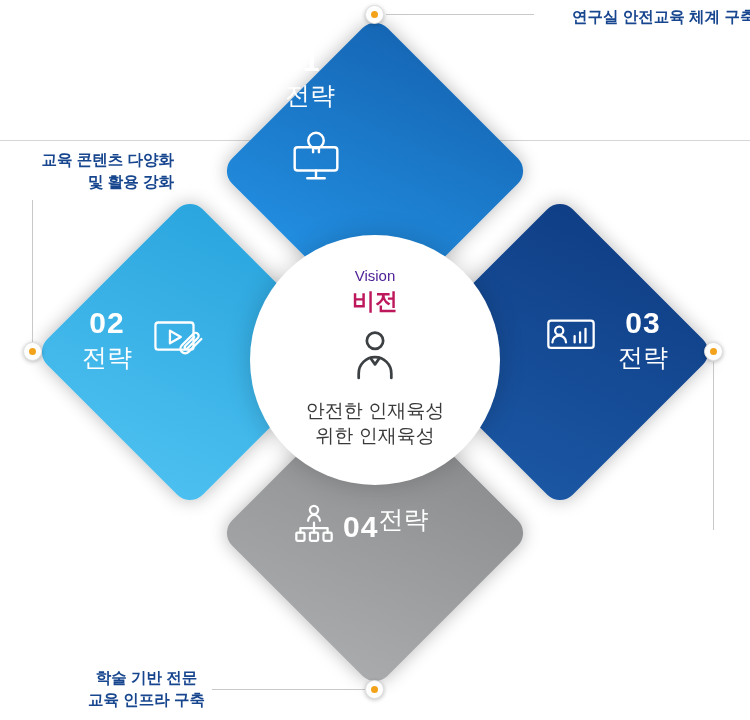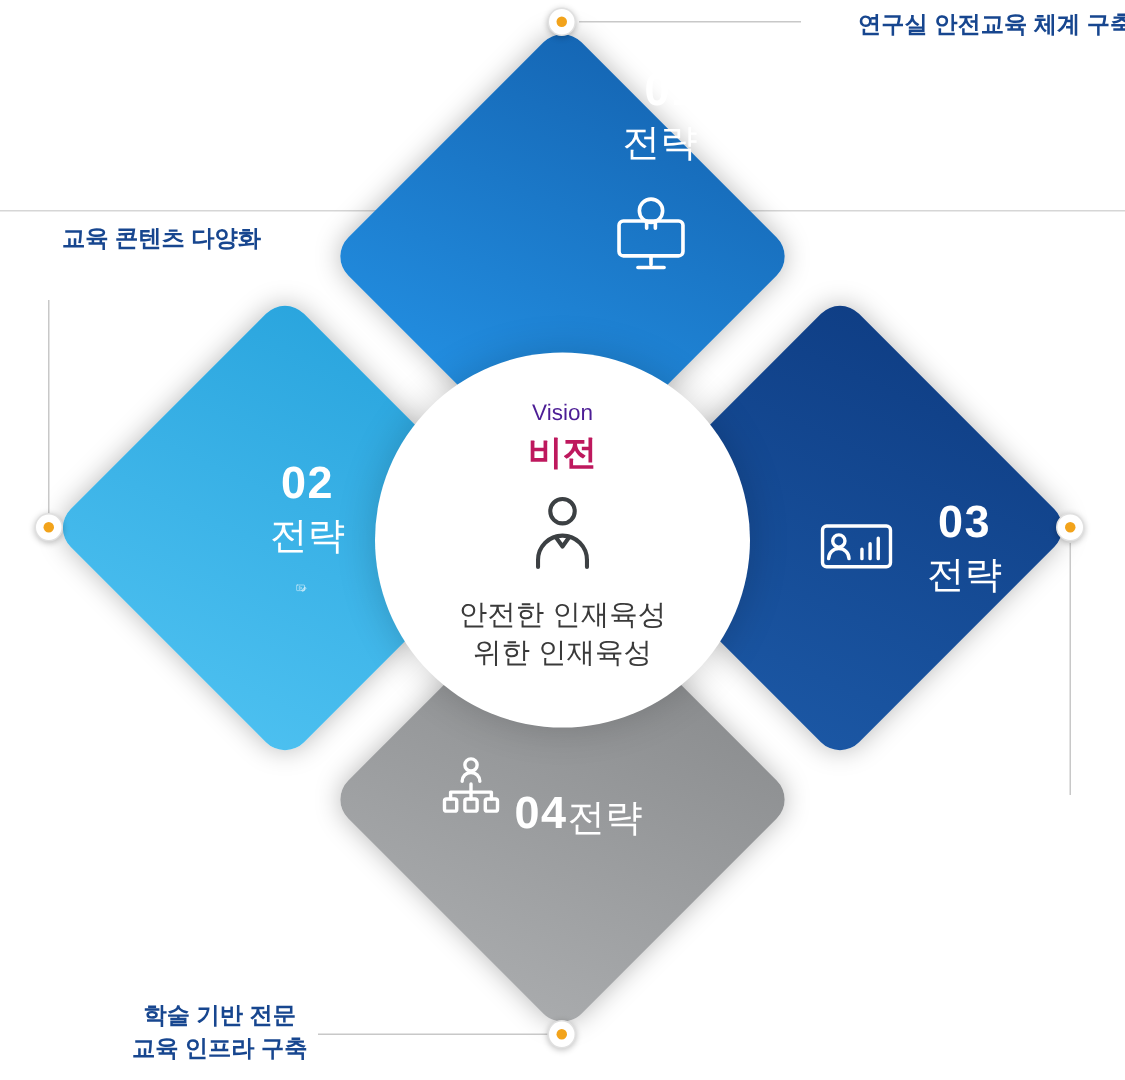--- a/index.html
+++ b/index.html
@@ -12,27 +12,27 @@
   
   .diamond {
     position:absolute; width:220px; height:220px; transform:rotate(45deg);
     border-radius:18px; box-shadow:0 0 18px rgba(0,0,0,0.28); z-index:1;
   }
   .d1 { left:265px; top:61px;  background:linear-gradient(160deg,#1566b4 0%,#2493e6 100%); }
   .d2 { left:80px;  top:242px; background:linear-gradient(160deg,#2aa5de 0%,#4cc0f0 100%); }
   .d3 { left:450px; top:242px; background:linear-gradient(160deg,#0f3e85 0%,#1b57a4 100%); }
   .d4 { left:265px; top:423px; background:linear-gradient(160deg,#87898b 0%,#a9abad 100%); }
 
-  .content { position:absolute; display:flex; align-items:flex-end; color:#fff; z-index:3; }
+  .content { position:absolute; display:flex; align-items:flex-start; color:#fff; z-index:3; }
   .content .num { font-size:30px; font-weight:700; letter-spacing:1px; line-height:1; }
   .content .lbl { font-size:25px; font-weight:400; line-height:1; margin-top:7px; }
   .col { display:flex; flex-direction:column; align-items:center; }
   .c1 { left:285px; top:46px;  width:180px; flex-direction:column; }
   .c1 svg { margin-top:18px; }
-  .c2 { left:60px;  top:308px; width:170px; height:88px; flex-direction:column; justify-content:center; gap:18px; }
+  .c2 { left:60px;  top:308px; width:170px; height:88px; flex-direction:row; justify-content:center; gap:18px; }
   .c3 { left:520px; top:308px; width:170px; height:88px; flex-direction:row; justify-content:center; gap:18px; }
   .c4 { left:285px; top:500px; width:180px; flex-direction:row; }
   .c4 .num { margin-top:12px; }
 
   
   .vision-circle {
     position:absolute; left:250px; top:235px; width:250px; height:250px;
     border-radius:50%; background:#fff; z-index:4; box-shadow:0 0 26px rgba(0,0,0,0.18);
     display:flex; flex-direction:column; align-items:center; text-align:center;
     box-sizing:border-box; padding-top:32px;
@@ -173,19 +173,20 @@
   </div>
   <div class="marker m-bottom">
     <span class="dot"></span>
   </div>
 
   <div class="callout t-top">
     <div>연구실 안전교육 체계 구축</div>
   </div>
   <div class="callout t-left">
     <div>교육 콘텐츠 다양화</div>
+    <div>및 활용 강화</div>
   </div>
   <div class="callout t-bottom">
     <div>학술 기반 전문</div>
     <div>교육 인프라 구축</div>
   </div>
 
 </div>
 
 </body></html>

